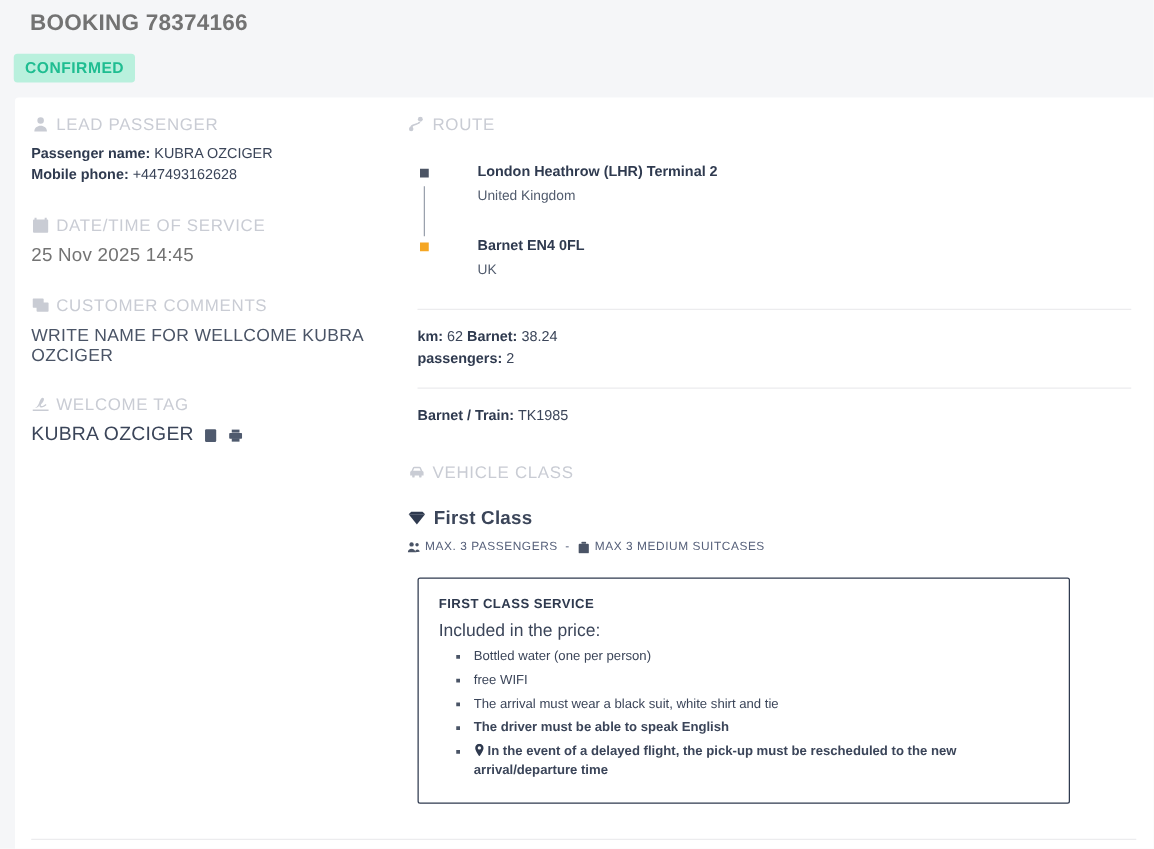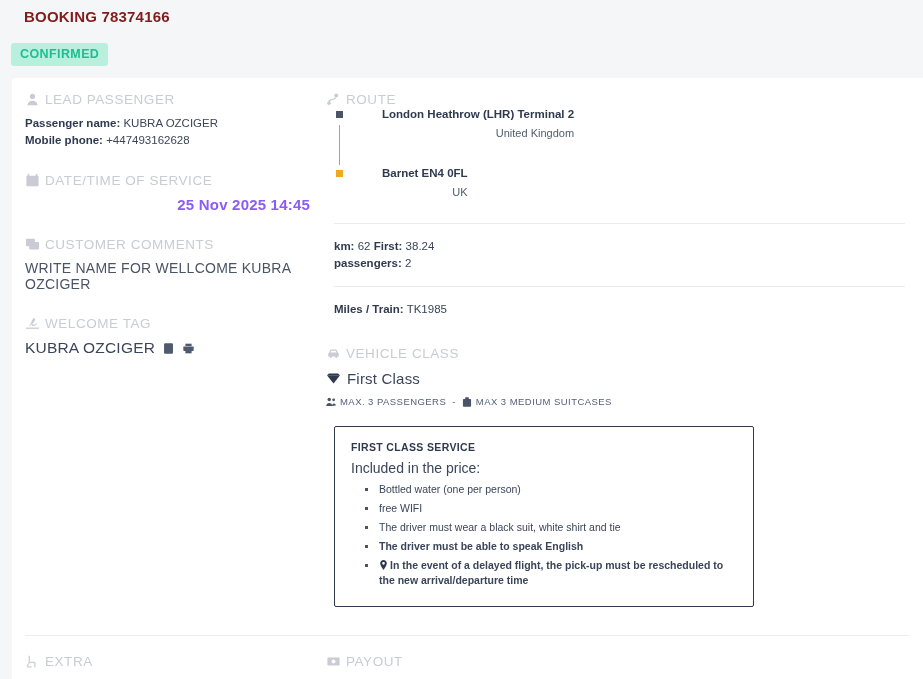--- a/index.html
+++ b/index.html
@@ -17,24 +17,24 @@
     -webkit-font-smoothing: antialiased;
   }
 
   .page { position: relative; width: 923px; height: 679px; }
 
   
   .booking-header {
     position: absolute;
     left: 24px;
     top: 8px;
-    font-size: 15px;
+    font-size: 18px;
     font-weight: bold;
     letter-spacing: .2px;
-    color: #7f1d1d;
+    color: #737373;
   }
 
   .status-badge {
     position: absolute;
     left: 11px;
     top: 43px;
     background: #b9f0dd;
     color: #1fbd91;
     font-size: 12.5px;
     font-weight: bold;
@@ -82,24 +82,23 @@
 
   .sec { margin-bottom: 24px; }
   .sec-body { margin-top: 8px; }
 
   .line { font-size: 11.5px; line-height: 17px; color: #2f3a4f; }
   .line b { font-weight: bold; }
   .line .val { font-weight: normal; color: #3b4559; }
 
   .big-value {
     font-size: 15px;
-    font-weight: bold;
-    color: #8b5cf6;
+    font-weight: normal;
+    color: #737373;
     letter-spacing: .2px;
-    text-align: right;
   }
 
   .comment-text {
     font-size: 14px;
     letter-spacing: .25px;
     color: #4a5466;
     line-height: 16px;
   }
 
   .welcome-name {
@@ -110,21 +109,21 @@
     color: #3b4559;
     letter-spacing: .2px;
   }
   .welcome-name .mini-ico {
     display: inline-flex; align-items: center; justify-content: center;
     width: 13px; height: 13px; color: #4f5a6e; cursor: pointer;
   }
   .welcome-name .mini-ico svg { width: 11px; height: 11px; fill: currentColor; display: block; }
 
   
-  .route-wrap { margin-top: 0; position: relative; padding-left: 8px; text-align: right; }
+  .route-wrap { margin-top: 24px; position: relative; padding-left: 8px; }
   .route-row { display: flex; align-items: flex-start; position: relative; }
   .route-row + .route-row { margin-top: 24px; }
 
   .marker-col { width: 48px; flex: none; position: relative; }
   .marker { width: 7px; height: 7px; margin-top: 4px; margin-left: 2px; }
   .marker.start { background: #4c5565; }
   .marker.end   { background: #f5a623; }
   .route-line {
     position: absolute;
     left: 5px;
@@ -140,21 +139,21 @@
   .hr { height: 1px; background: #ececee; border: 0; }
   .route-hr { margin: 22px 0 14px 8px; }
   .flight-hr { margin: 14px 0 14px 8px; }
 
   .metrics { padding-left: 8px; }
   .flight-line { padding-left: 8px; }
 
   
   .vehicle-name {
     display: flex; align-items: center; gap: 6px;
-    font-size: 15px; color: #3b4559; margin-top: 9px; letter-spacing: .2px;
+    font-size: 15px; color: #3b4559; margin-top: 21px; letter-spacing: .2px; font-weight: bold;
   }
   .vehicle-name .gem { width: 15px; height: 15px; color: #2f3a4f; display: block; }
   .vehicle-name .gem svg { width: 15px; height: 15px; fill: currentColor; display: block; }
 
   .capacity {
     display: flex; align-items: flex-end; gap: 4px;
     margin-top: 9px;
     font-size: 9.5px;
     letter-spacing: .45px;
     color: #56607a;
@@ -162,21 +161,21 @@
   }
   .capacity svg { width: 10px; height: 10px; fill: #4a5466; display: block; }
   .capacity .sep { margin: 0 2px; }
 
   
   .service-box {
     margin: 19px 0 0 8px;
     border: 1px solid #2f3a4f;
     border-radius: 2px;
     padding: 14px 16px 16px 16px;
-    width: 420px;
+    width: 522px;
   }
   .service-title {
     font-size: 10.5px; font-weight: bold; letter-spacing: .35px;
     color: #2f3a4f; margin-bottom: 7px;
   }
   .service-sub { font-size: 14px; color: #3b4559; margin-bottom: 4px; }
   .service-list { list-style: none; padding-left: 12px; }
   .service-list li {
     position: relative;
     font-size: 10.5px;
@@ -336,34 +335,34 @@
               </div>
             </div>
           </div>
 
           <hr class="hr route-hr">
 
           <div class="metrics">
             <div class="line">
               <b>km:</b>
               <span class="val">62</span>
-              <b>First:</b>
+              <b>Barnet:</b>
               <span class="val">38.24</span>
             </div>
             <div class="line">
               <b>passengers:</b>
               <span class="val">2</span>
             </div>
           </div>
 
           <hr class="hr flight-hr">
 
           <div class="flight-line">
             <div class="line">
-              <b>Miles / Train:</b>
+              <b>Barnet / Train:</b>
               <span class="val">TK1985</span>
             </div>
           </div>
         </div>
 
         <div style="margin-top:28px;">
           <div class="sec-head">
             <span class="ico">
               <svg viewBox="0 0 16 16">
                   <path d="M2.6 7.2l1.3-3.1C4.2 3.4 4.8 3 5.6 3h4.8c.8 0 1.4.4 1.7 1.1l1.3 3.1c.8.2 1.2.8 1.2 1.6v2.8h-2v1.1c0 .5-.4.9-.9.9h-.6c-.5 0-.9-.4-.9-.9v-1.1H5.8v1.1c0 .5-.4.9-.9.9h-.6c-.5 0-.9-.4-.9-.9v-1.1h-2V8.8c0-.8.4-1.4 1.2-1.6zm1.7-.3h7.4l-1-2.4H5.3z"></path>
@@ -401,21 +400,21 @@
             </span>
             <span>MAX 3 MEDIUM SUITCASES</span>
           </div>
 
           <div class="service-box">
             <div class="service-title">FIRST CLASS SERVICE</div>
             <div class="service-sub">Included in the price:</div>
             <ul class="service-list">
               <li><span>Bottled water (one per person)</span></li>
               <li><span>free WIFI</span></li>
-              <li><span>The driver must wear a black suit, white shirt and tie</span></li>
+              <li><span>The arrival must wear a black suit, white shirt and tie</span></li>
               <li class="bold"><span>The driver must be able to speak English</span></li>
               <li class="bold"><span class="pin"><svg viewBox="0 0 10 12">
                       <path d="M5 0C2.8 0 1 1.8 1 4c0 3 4 8 4 8s4-5 4-8c0-2.2-1.8-4-4-4zm0 5.6A1.6 1.6 0 1 1 5 2.4a1.6 1.6 0 0 1 0 3.2z"></path>
                     </svg></span><span>In the event of a delayed flight, the pick-up must be rescheduled to the new arrival/departure time</span></li>
             </ul>
           </div>
         </div>
 
       </div>
     </div>

